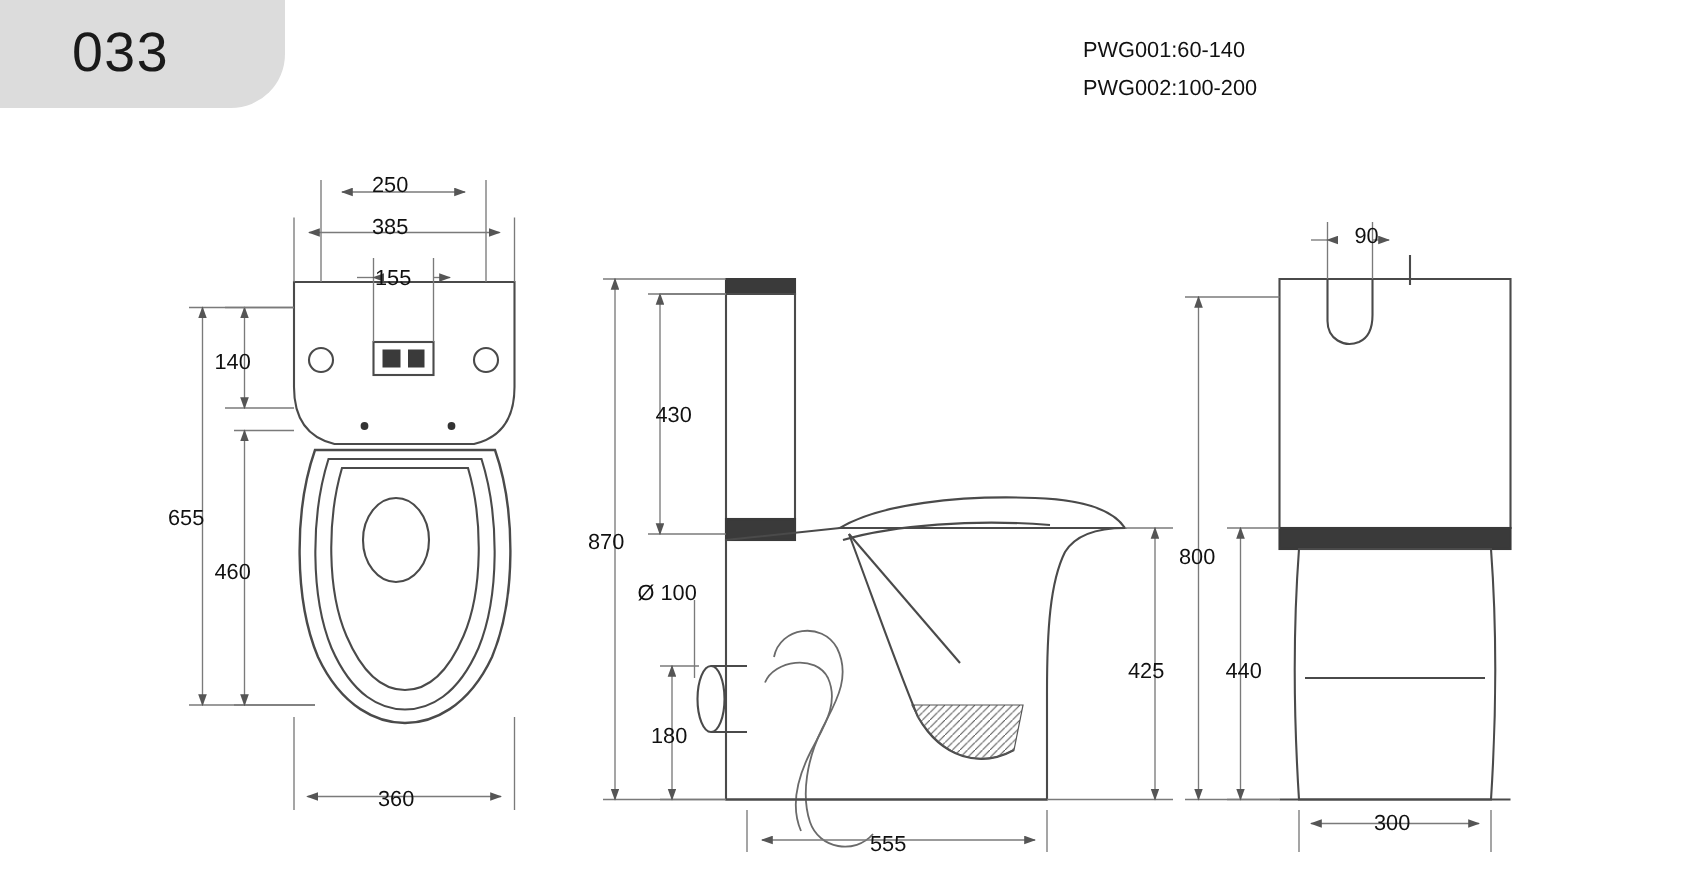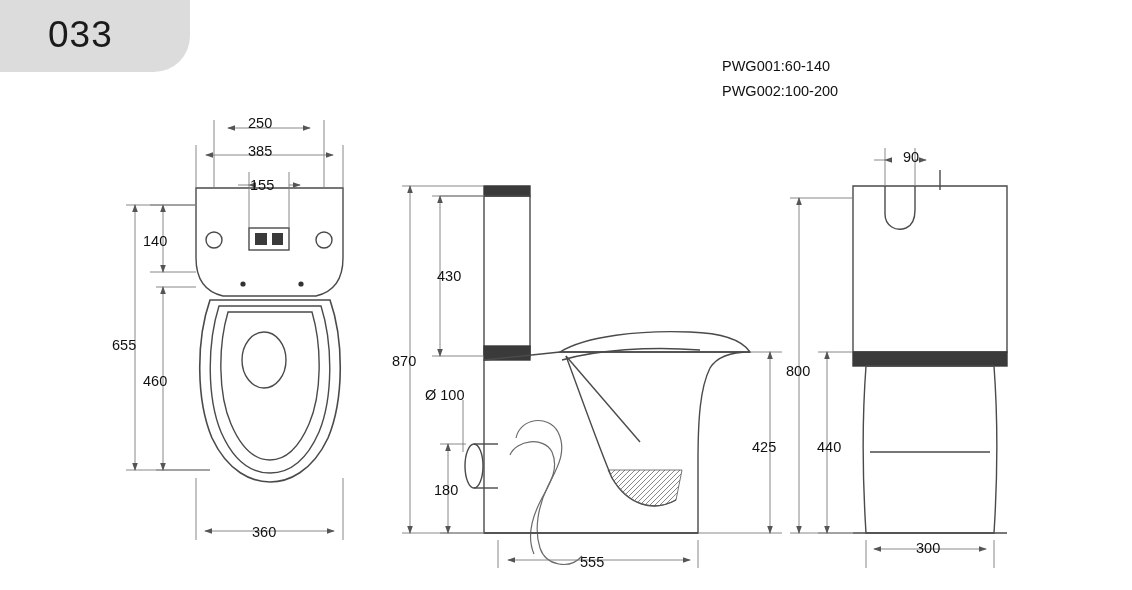--- a/index.html
+++ b/index.html
@@ -19,21 +19,21 @@
     background:#dcdcdc;
     border-bottom-right-radius:36px;
   }
   .badge-label{
     position:absolute;left:48px;top:14px;
     font-size:37px;letter-spacing:1px;color:#1a1a1a;
     font-family:"Liberation Sans", sans-serif;
   }
 
   
-  .notes{position:absolute;left:722px;top:22px;margin-top:32px;}
+  .notes{position:absolute;left:722px;top:22px;}
   .notes div{font-size:14.5px;line-height:25px;color:#111;}
 
   
   svg.canvas{position:absolute;left:0;top:0;width:1132px;height:590px;}
   text.dim{font-family:"Liberation Sans", sans-serif;font-size:14.5px;fill:#111;}
 </style>
 </head>
 <body>
 
 <div class="page">

